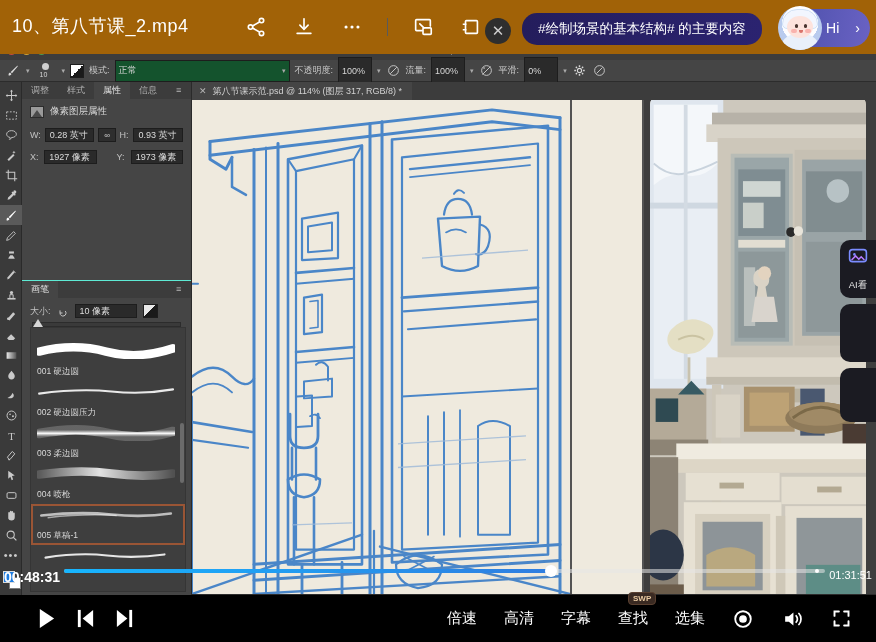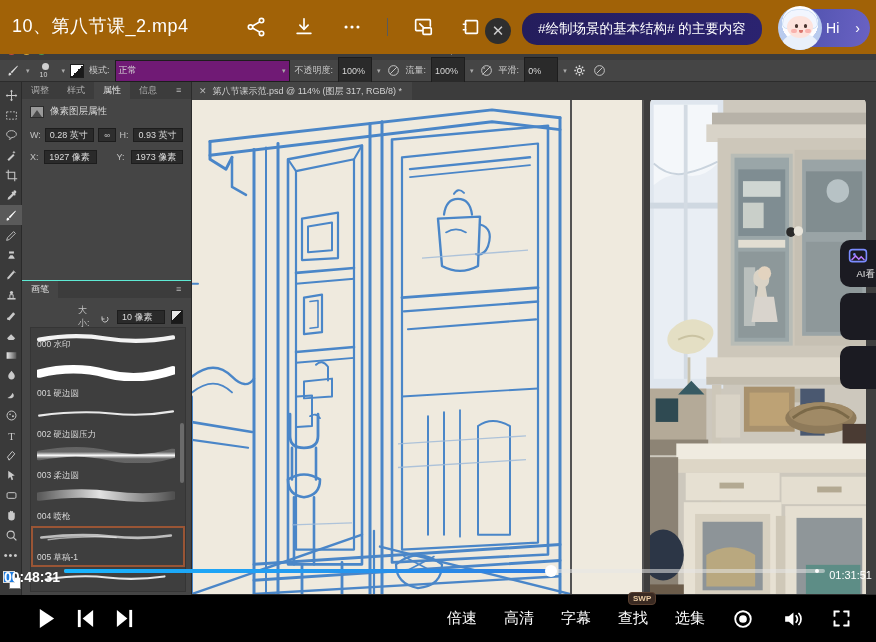--- a/index.html
+++ b/index.html
@@ -43,21 +43,21 @@
   .mac-dots { position:absolute; left:7px; top:6px; display:flex; gap:6px; }
   .dot { width:9px; height:9px; border-radius:50%; }
   .dot.r { background:#c44a3f; } .dot.y { background:#cfa33a; } .dot.g { background:#4e9a4e; }
   .ps-apptitle { position:absolute; left:0; right:0; top:4px; text-align:center; font-size:9.5px; color:#8c8c8c; }
 
   .ps-options { position:absolute; left:0; top:20px; width:876px; height:22px; background:#454545;
       border-bottom:1px solid #2c2c2c; display:flex; align-items:center; padding-left:6px; gap:5px; }
   .obar-txt { font-size:9px; color:#c8c8c8; white-space:nowrap; }
   .obar-field { height:14px; min-width:34px; background:#2a2a2a; border:1px solid #1d1d1d; color:#d6d6d6;
       font-size:9px; display:flex; align-items:center; padding:13px 3px; }
-  .obar-combo { height:22px; width:175px; background:#701a75; border:1px solid #1d1d1d; color:#d6d6d6;
+  .obar-combo { height:22px; width:175px; background:#14532d; border:1px solid #1d1d1d; color:#d6d6d6;
       font-size:9px; display:flex; align-items:center; justify-content:space-between; padding:0 3px; }
   .caret { font-size:7px; color:#aaa; }
   .obar-ico { width:15px; height:15px; color:#c5c5c5; display:flex; align-items:center; justify-content:center; }
   .brush-preview { width:14px; height:14px; background:linear-gradient(135deg,#fff 0 50%,#1a1a1a 50% 100%);
       border:1px solid #1d1d1d; }
   .brushsize-w { position:relative; width:22px; height:18px; color:#d8d8d8; }
   .brushsize-w .b-dot { position:absolute; left:7px; top:1px; width:7px; height:7px; border-radius:50%; background:#cfcfcf; }
   .brushsize-w .b-num { position:absolute; left:5px; top:9px; font-size:7px; }
 
   
@@ -83,21 +83,21 @@
       border-left:5px solid transparent; border-right:5px solid transparent; border-bottom:7px solid #4a4a4a; }
   .prop-title { font-size:9.5px; color:#d8d8d8; }
   .prop-row { display:flex; align-items:center; gap:4px; margin-bottom:8px; }
   .prop-lbl { font-size:9px; color:#c2c2c2; width:11px; }
   .prop-val { height:14px; background:#2a2a2a; border:1px solid #1d1d1d; color:#dcdcdc; font-size:9px;
       display:flex; align-items:center; padding:0 4px; }
   .link-btn { width:19px; height:14px; background:#2e2e2e; border:1px solid #1d1d1d; color:#cfcfcf; font-size:8px;
       display:flex; align-items:center; justify-content:center; }
 
   .brushpanel { position:absolute; left:0; right:0; top:198px; bottom:0; background:#454545; border-top:1px solid #5eead4; }
-  .bp-sizerow { display:flex; align-items:center; gap:6px; padding:6px 8px 2px 8px;margin-left:48px; }
+  .bp-sizerow { display:flex; align-items:center; gap:6px; padding:6px 8px 2px 8px; }
   .bp-lbl { font-size:9px; color:#c2c2c2; }
   .reset-ico { width:12px; height:12px; color:#c9c9c9; }
   .bp-size { height:14px; width:62px; background:#2a2a2a; border:1px solid #1d1d1d; color:#dcdcdc; font-size:9px;
       display:flex; align-items:center; padding:0 4px; }
   .bp-edit { width:15px; height:14px; background:linear-gradient(135deg,#e8e8e8 0 45%,#1a1a1a 45% 100%);
       border:1px solid #1d1d1d; }
   .bp-slider { margin:2px 10px 0 10px; height:5px; background:#3a3a3a; border:1px solid #2c2c2c; position:relative; }
   .bp-thumb { position:absolute; left:0; top:-4px; width:0; height:0; border-left:5px solid transparent;
       border-right:5px solid transparent; border-bottom:8px solid #d6d6d6; }
   .bp-list { position:absolute; left:8px; right:5px; top:46px; bottom:28px; background:#3e3e3e;
@@ -131,21 +131,21 @@
       border-top:1px solid #2c2c2c; display:flex; align-items:center; gap:28px; padding-left:8px; }
   .st-txt { font-size:8.5px; color:#bdbdbd; }
   .st-scroll { position:absolute; right:74px; bottom:8px; width:72px; height:6px; background:#6e6e6e; border-radius:3px; }
 
   
   .rightpanel { position:absolute; right:0; top:240px; width:36px; z-index:45; }
   .rp-card { background:#1b1b22; border-radius:10px 0 0 10px; padding:7px 0 6px 0; display:flex;
       flex-direction:column; align-items:center; }
   .rp-card + .rp-card { margin-top:6px;padding-left:48px; }
   .rp-ico { width:20px; height:18px; display:flex; align-items:center; justify-content:center; }
-  .rp-lbl { font-size:9.5px; color:#e3e3e3; margin-top:3px; white-space:nowrap; overflow:hidden; width:34px; text-align:right; }
+  .rp-lbl { font-size:9.5px; color:#e3e3e3; margin-top:14px; white-space:nowrap; overflow:hidden; width:34px; text-align:center; }
   .rp-chev { font-size:14px; color:#e3e3e3; line-height:14px; }
 
   
   .progress { position:absolute; left:0; right:0; bottom:47px; height:26px; z-index:50; display:flex; align-items:flex-start; }
   .ptime { font-size:14px; color:#fff; font-weight:bold; padding:0 4px; }
   .ptime.right { font-size:11px; font-weight:normal; }
   .ptrack { position:relative; flex:1; height:4px; background:rgba(230,230,230,.55); border-radius:2px; }
   .pfill { position:absolute; left:0; top:0; height:4px; border-radius:2px;
       background:linear-gradient(90deg,#17b6ff,#2f7de0); }
   .pknob { position:absolute; top:-4px; width:12px; height:12px; border-radius:50%; background:#fff; }
@@ -445,26 +445,20 @@
           <div class="bp-size">
               <span>10 像素</span>
             </div>
           <div class="bp-edit"></div>
         </div>
         <div class="bp-slider">
             <div class="bp-thumb"></div>
           </div>
 
         <div class="bp-list">
-          <div class="bp-item" style="height:22px;">
-            <svg class="bp-stroke" viewBox="0 0 130 16" preserveAspectRatio="none">
-              <path d="M2 9 Q35 3 65 8 T128 7" stroke="#f2f2f2" stroke-width="4" fill="none" stroke-linecap="round"></path>
-              </svg>
-            <div class="bp-name" style="bottom:-1px">000 水印</div>
-          </div>
           <div class="bp-item" style="margin-top:12px;">
             <svg class="bp-stroke" viewBox="0 0 130 16" preserveAspectRatio="none">
               <path d="M2 9 Q35 1 65 9 T128 6" stroke="#ffffff" stroke-width="8" fill="none" stroke-linecap="round"></path>
               </svg>
             <div class="bp-name">001 硬边圆</div>
           </div>
           <div class="bp-item">
             <svg class="bp-stroke" viewBox="0 0 130 16" preserveAspectRatio="none">
               <path d="M2 10 Q40 5 70 8 T128 6" stroke="#e9e9e9" stroke-width="2" fill="none" stroke-linecap="round"></path>
               </svg>

